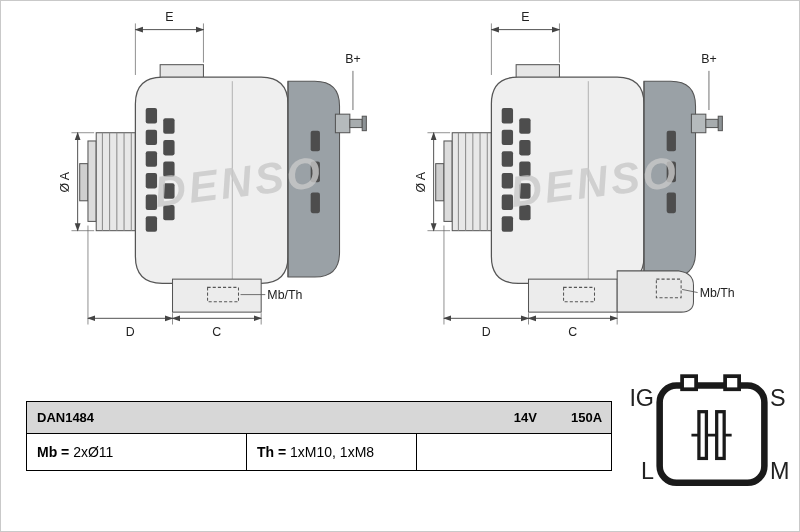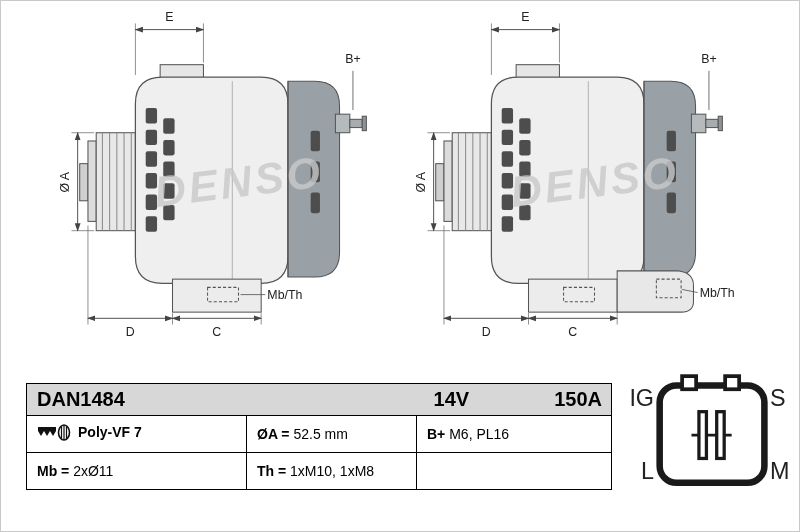--- a/index.html
+++ b/index.html
@@ -6,23 +6,23 @@
   .screen{position:relative;width:800px;height:532px;background:#fff;border:1px solid #c9c9c9;box-sizing:border-box;overflow:hidden;}
   .drawings{display:flex;justify-content:center;align-items:flex-start;gap:26px;padding-top:8px;height:350px;}
   .drawing{display:block;}
   svg text{font-family:"Liberation Sans",sans-serif;fill:#222;}
   .dim-label{font-size:12px;}
   .watermark-text{font-size:42px;font-style:italic;font-weight:bold;letter-spacing:3px;fill:#c9c9c9;opacity:.8;}
   .bottom-row{display:flex;align-items:center;gap:14px;margin:6px 0 0 25px;}
   .spec-table{border-collapse:collapse;width:585px;table-layout:fixed;font-size:14px;color:#000;}
   .spec-table td{border:1px solid #000;padding:0 10px;height:36px;vertical-align:middle;background:#fff;}
   .spec-table tr.spec-head td{background:#d7d7d7;height:31px;padding:0;}
-  .head-flex{display:flex;align-items:center;font-size:20px;font-weight:bold;padding:0 9px 0 10px;}
+  .head-flex{display:flex;align-items:center;font-size:13px;font-weight:bold;padding:0 9px 0 10px;}
   .head-flex .part{flex:1;}
-  .head-flex .volt{margin-right:85px;}
+  .head-flex .volt{margin-right:34px;}
   .cell-flex{display:inline-flex;align-items:center;gap:7px;}
   .lbl{font-weight:bold;}
   .belt-icon{flex:0 0 auto;}
 </style>
 </head>
 <body>
 
 <div class="screen">
 
   <div class="drawings">
@@ -221,42 +221,20 @@
         <td colspan="3">
           <div class="head-flex">
             <span class="part">DAN1484</span>
             <span class="volt">14V</span>
             <span class="amp">150A</span>
           </div>
         </td>
       </tr>
       <tr>
         <td>
-          <span class="cell-flex">
-            <svg class="belt-icon" width="34" height="17" viewBox="0 0 34 17">
-              <path d="M1,3 H19 V7 L16,12 13,7 10,12 7,7 4,12 1,7 Z" fill="#111"></path>
-              <ellipse cx="27" cy="8.5" rx="5.5" ry="7.5" fill="none" stroke="#111" stroke-width="1.6"></ellipse>
-              <line x1="24.5" y1="2.5" x2="24.5" y2="14.5" stroke="#111" stroke-width="1.2"></line>
-              <line x1="27" y1="1" x2="27" y2="16" stroke="#111" stroke-width="1.2"></line>
-              <line x1="29.5" y1="2.5" x2="29.5" y2="14.5" stroke="#111" stroke-width="1.2"></line>
-            </svg>
-            <span class="lbl">Poly-VF 7</span>
-          </span>
-        </td>
-        <td>
-          <span class="lbl">ØA =</span>
-          <span>52.5 mm</span>
-        </td>
-        <td>
-          <span class="lbl">B+</span>
-          <span>M6, PL16</span>
-        </td>
-      </tr>
-      <tr>
-        <td>
           <span class="lbl">Mb =</span>
           <span>2xØ11</span>
         </td>
         <td>
           <span class="lbl">Th =</span>
           <span>1xM10, 1xM8</span>
         </td>
         <td></td>
       </tr>
     </tbody>

